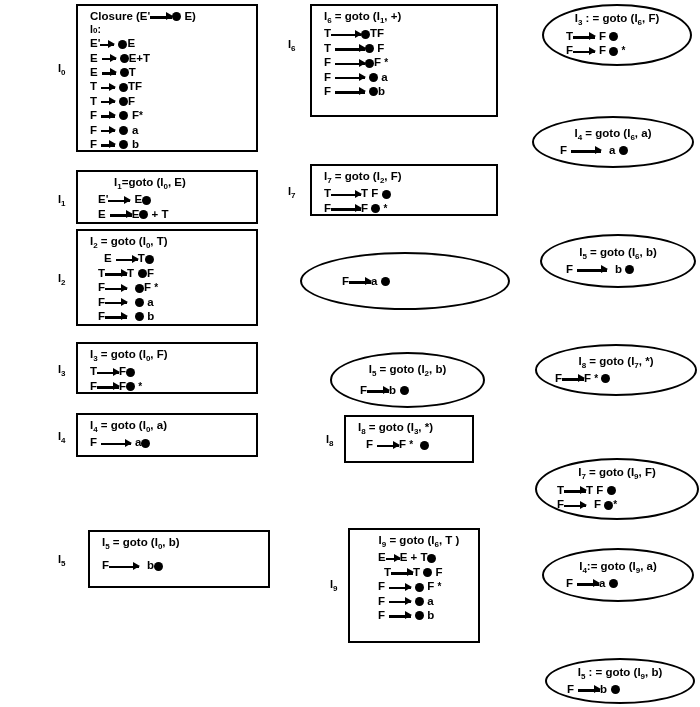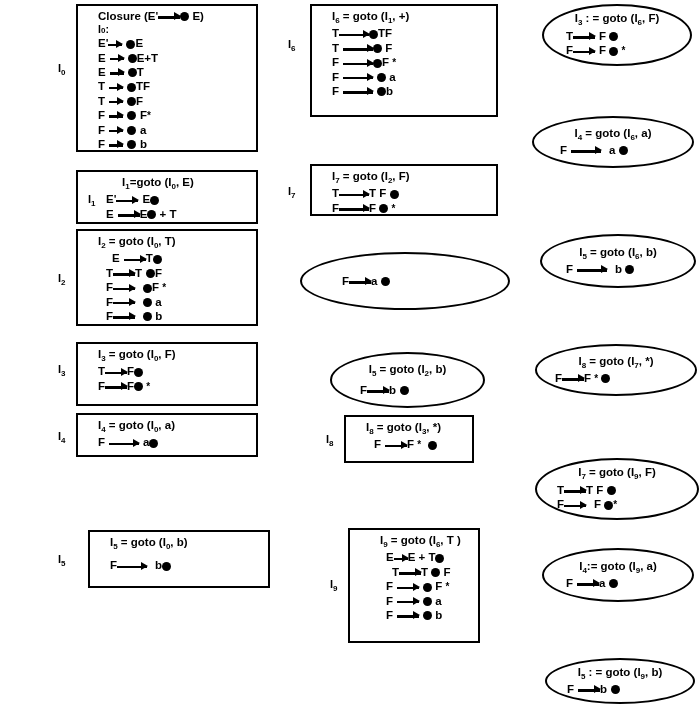--- a/index.html
+++ b/index.html
@@ -36,21 +36,21 @@
   }
   .node-label .sub{font-size:8px;vertical-align:sub;}
 
   .body{
     position:absolute;
     left:0;right:0;top:0;bottom:0;
     display:flex;
     flex-direction:column;
     justify-content:center;
   }
-  .box .body{padding:4px 20px;justify-content:flex-start;}
+  .box .body{padding:4px 12px;justify-content:flex-start;}
 
   .title{
     font-size:11.5px;
     font-weight:bold;
     white-space:nowrap;
     margin-bottom:1px;
   }
   .title .sub{font-size:8px;vertical-align:sub;}
 
   .item{
@@ -135,41 +135,41 @@
 
   <div class="node box" style="left:76px;top:170px;width:182px;height:54px;">
     <div class="body">
       <div class="title" style="padding-left:24px;">
         <span>I</span><span class="sub">1</span>=<span>goto</span> (<span>I</span><span class="sub">0</span>, <span>E</span>)
       </div>
       <div class="item ind1"><span>E'</span><span class="arr med"></span><span class="sp"></span><span>E</span><span class="dot"></span></div>
       <div class="item ind1"><span>E</span><span class="sp"></span><span class="arr med"></span><span>E</span><span class="dot"></span> + <span>T</span></div>
     </div>
   </div>
-  <div class="node-label" style="left:58px;top:193px;margin-left:30px;">
+  <div class="node-label" style="left:58px;top:193px;">
     <span>I</span><span class="sub">1</span>
   </div>
 
   <div class="node box" style="left:76px;top:229px;width:182px;height:97px;">
     <div class="body">
       <div class="title">
         <span>I</span><span class="sub">2</span> = <span>goto</span> (<span>I</span><span class="sub">0</span>, <span>T</span>)
       </div>
       <div class="item ind2"><span>E</span><span class="sp"></span><span class="arr med"></span><span>T</span><span class="dot"></span></div>
       <div class="item ind1"><span>T</span><span class="arr med"></span><span>T</span><span class="sp"></span><span class="dot"></span><span>F</span></div>
       <div class="item ind1"><span>F</span><span class="arr med"></span><span class="sp2"></span><span class="dot"></span><span>F</span> <span class="star">*</span></div>
       <div class="item ind1"><span>F</span><span class="arr med"></span><span class="sp2"></span><span class="dot"></span> <span>a</span></div>
       <div class="item ind1"><span>F</span><span class="arr med"></span><span class="sp2"></span><span class="dot"></span> <span>b</span></div>
     </div>
   </div>
   <div class="node-label" style="left:58px;top:272px;text-align:center;">
     <span>I</span><span class="sub">2</span>
   </div>
 
-  <div class="node box" style="left:76px;top:342px;width:182px;height:64px;">
+  <div class="node box" style="left:76px;top:342px;width:182px;height:52px;">
     <div class="body">
       <div class="title">
         <span>I</span><span class="sub">3</span> = <span>goto</span> (<span>I</span><span class="sub">0</span>, <span>F</span>)
       </div>
       <div class="item"><span>T</span><span class="arr med"></span><span>F</span><span class="dot"></span></div>
       <div class="item"><span>F</span><span class="arr med"></span><span>F</span><span class="dot"></span> <span class="star">*</span></div>
     </div>
   </div>
   <div class="node-label" style="left:58px;top:363px;">
     <span>I</span><span class="sub">3</span>

